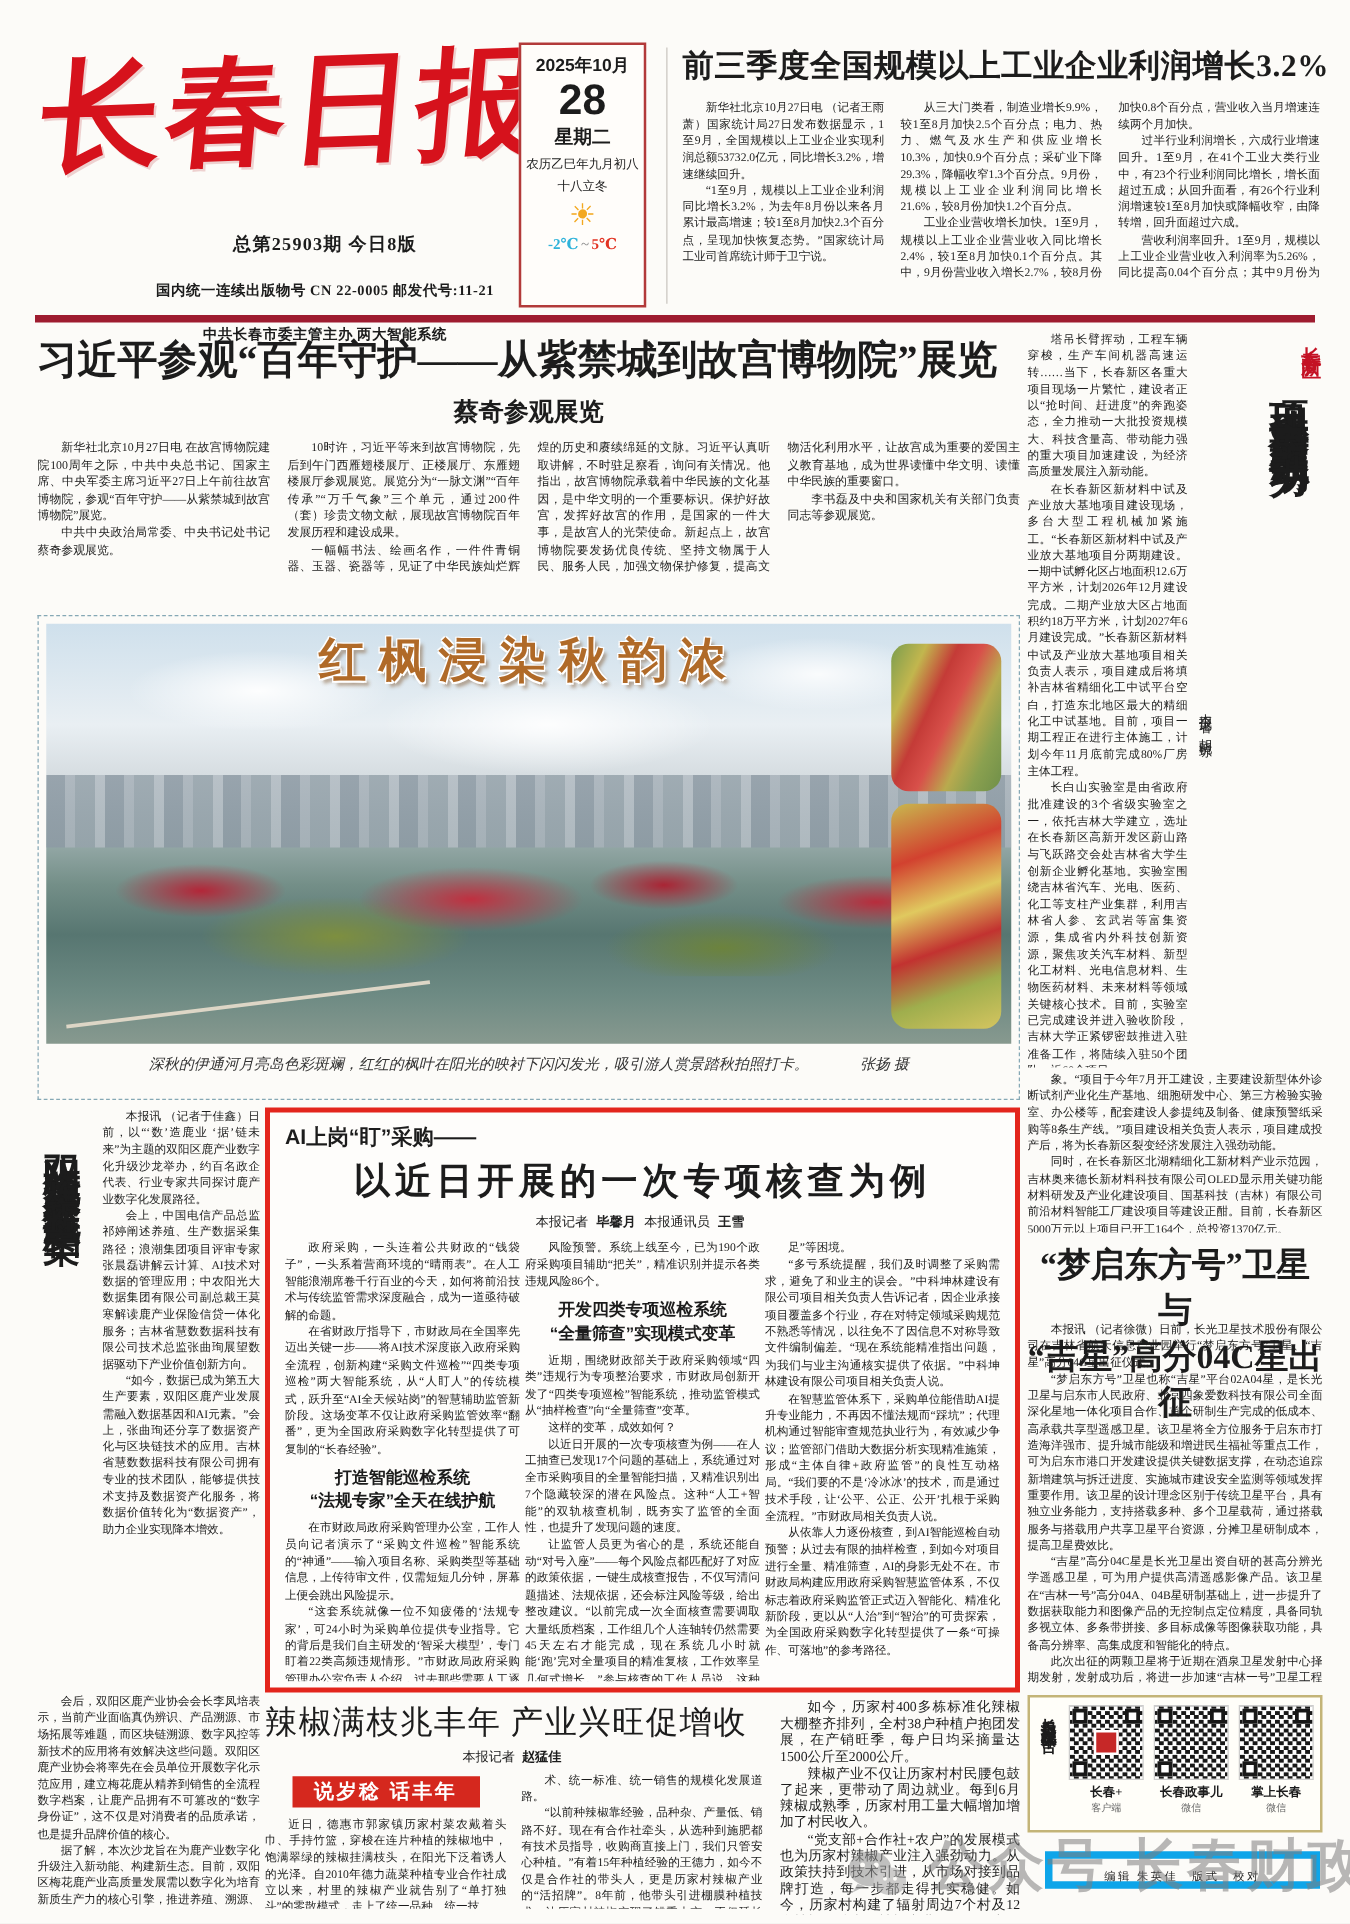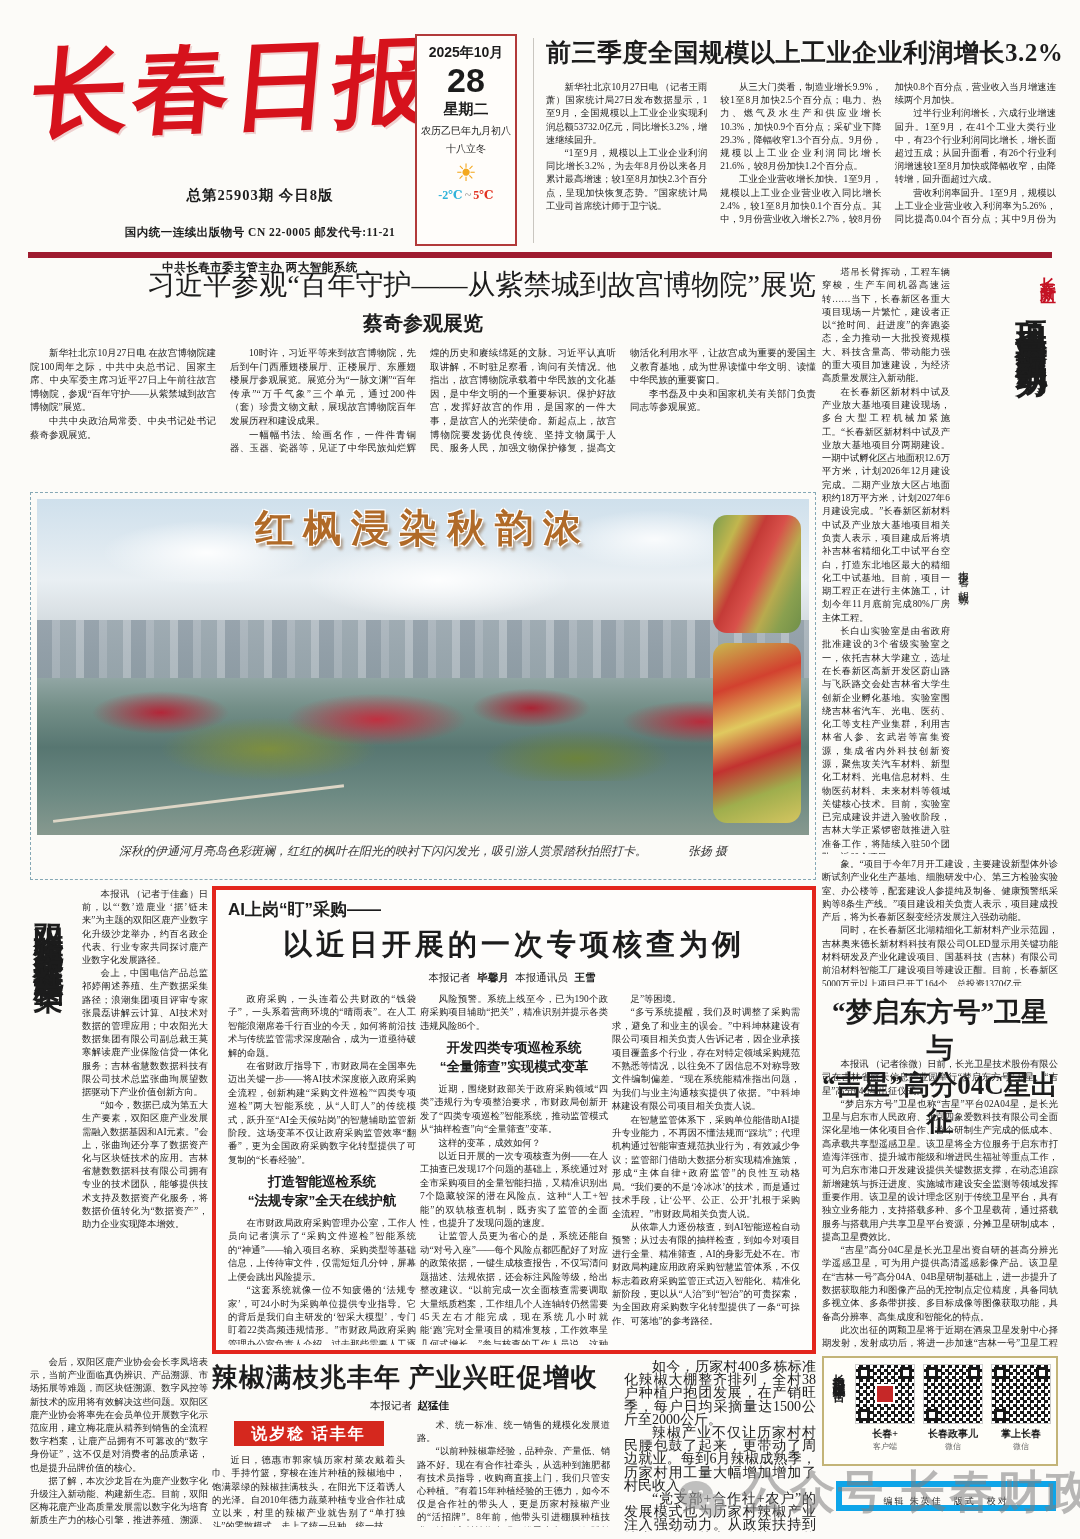--- a/index.html
+++ b/index.html
@@ -28,21 +28,21 @@
   .hvline{position:absolute;left:533px;top:38px;width:1px;height:205px;background:#c9c6c0;}
   .top-article{position:absolute;left:546px;top:36px;width:510px;}
   .top-article h1{margin:0;font-size:25px;letter-spacing:.5px;font-weight:900;white-space:nowrap;}
   .top-article .flow{margin-top:12px;height:158px;column-count:3;column-gap:13px;
         font-size:9.3px;line-height:13.2px;text-align:justify;overflow:hidden;}
   .redrule{position:absolute;left:28px;top:252px;width:1024px;height:6px;background:#9e1c30;}
   
   .p{margin:0;text-indent:2em;}
   
   .lead{position:absolute;left:30px;top:266px;width:786px;}
-  .lead h1{margin:0;text-align:right;font-size:28px;font-weight:400;letter-spacing:0;white-space:nowrap;}
+  .lead h1{margin:0;text-align:left;font-size:32px;font-weight:700;letter-spacing:0;white-space:nowrap;}
   .lead h2{margin:6px 0 0;text-align:center;font-size:20px;font-weight:900;}
   .lead .flow{margin-top:10px;height:140px;column-count:4;column-gap:14px;
         font-size:9.5px;line-height:13.6px;text-align:justify;overflow:hidden;}
   
   .photo-block{position:absolute;left:30px;top:492px;width:786px;height:388px;box-sizing:border-box;
         border:1px dashed #85a8b5;padding:6px;}
   .photo-main{position:relative;width:100%;height:336px;overflow:hidden;
         background:linear-gradient(180deg,#cfe0ec 0%,#e9eff3 24%,#d6dde1 36%,#aab9bb 46%,#748f88 62%,#577671 74%,#6d8a83 88%,#87998f 100%);}
   .clouds{position:absolute;inset:0;background:
         radial-gradient(ellipse 150px 46px at 22% 16%,rgba(255,255,255,.95),transparent 70%),
@@ -82,29 +82,29 @@
   .rb-headline{text-align:center;font-size:29px;font-weight:900;letter-spacing:4px;margin-top:4px;white-space:nowrap;}
   .rb-byline{text-align:center;font-size:10.5px;margin-top:6px;color:#222;}
   .rb-byline b{font-weight:900;padding:0 4px;}
   .rb-cols{display:flex;gap:4px;margin-top:8px;}
   .rb-col{flex:1;height:352px;overflow:hidden;font-size:9.3px;line-height:13.4px;text-align:justify;}
   .rb-sub{text-align:center;font-weight:900;font-size:13.5px;line-height:1.4;margin:6px 0;
         font-family:"Liberation Sans","DejaVu Sans",sans-serif;}
   
   .pepper{position:absolute;left:212px;top:1360px;width:604px;height:172px;display:flex;gap:14px;}
   .pp-left{width:398px;}
-  .pp-left h1{margin:0;font-size:26px;font-weight:700;white-space:nowrap;letter-spacing:1px;}
+  .pp-left h1{margin:0;font-size:26px;font-weight:400;white-space:nowrap;letter-spacing:1px;}
   .pp-byline{text-align:center;font-size:10.5px;margin-top:4px;}
   .pp-byline b{font-weight:900;padding:0 3px;}
   .pp-body{display:flex;gap:12px;margin-top:6px;}
   .pp-colA,.pp-colB{flex:1;height:108px;overflow:hidden;font-size:9.3px;line-height:13.2px;text-align:justify;}
   .badge{display:block;width:150px;margin:2px auto 8px;background:#d5281e;color:#fff;text-align:center;
         font-weight:900;font-size:16px;padding:6px 0;letter-spacing:2px;
         font-family:"Liberation Sans","DejaVu Sans",sans-serif;}
-  .pp-right{flex:1;height:172px;overflow:hidden;font-size:14px;line-height:13.2px;text-align:justify;}
+  .pp-right{flex:1;height:172px;overflow:hidden;font-size:11px;line-height:13.2px;text-align:justify;}
   
   .right-col{position:absolute;left:822px;top:262px;width:236px;height:1086px;}
   .na-label{position:absolute;right:0;top:2px;writing-mode:vertical-rl;color:#c41224;
         font-weight:900;font-size:16px;letter-spacing:4px;}
   .na-headline{position:absolute;right:6px;top:34px;height:566px;writing-mode:vertical-rl;
         font-weight:900;font-size:32px;letter-spacing:3px;line-height:1.3;}
   .na-byline{position:absolute;left:134px;top:300px;writing-mode:vertical-rl;font-size:10.5px;color:#222;letter-spacing:2px;}
   .na-narrow{position:absolute;left:0;top:4px;width:128px;height:588px;overflow:hidden;
         font-size:9.3px;line-height:13.3px;text-align:justify;}
   .na-wide{position:absolute;left:0;top:596px;width:236px;height:128px;overflow:hidden;

